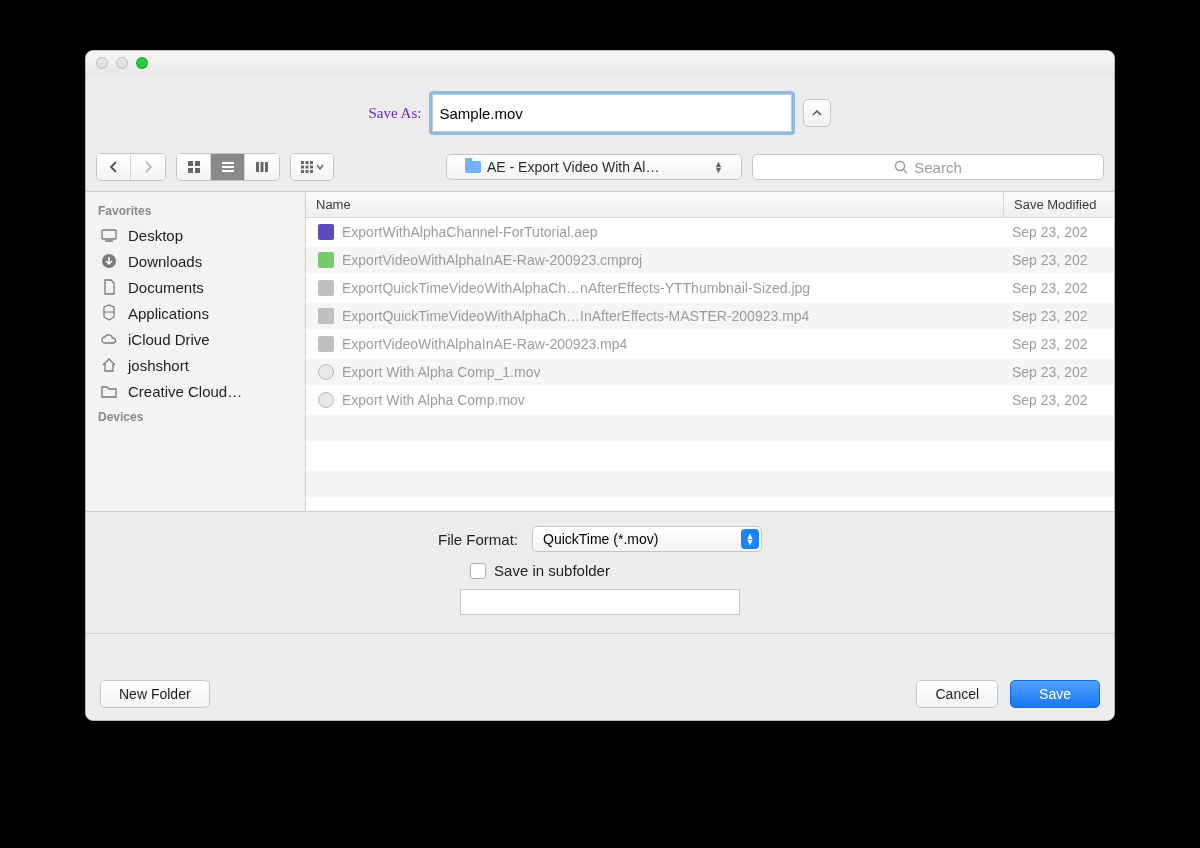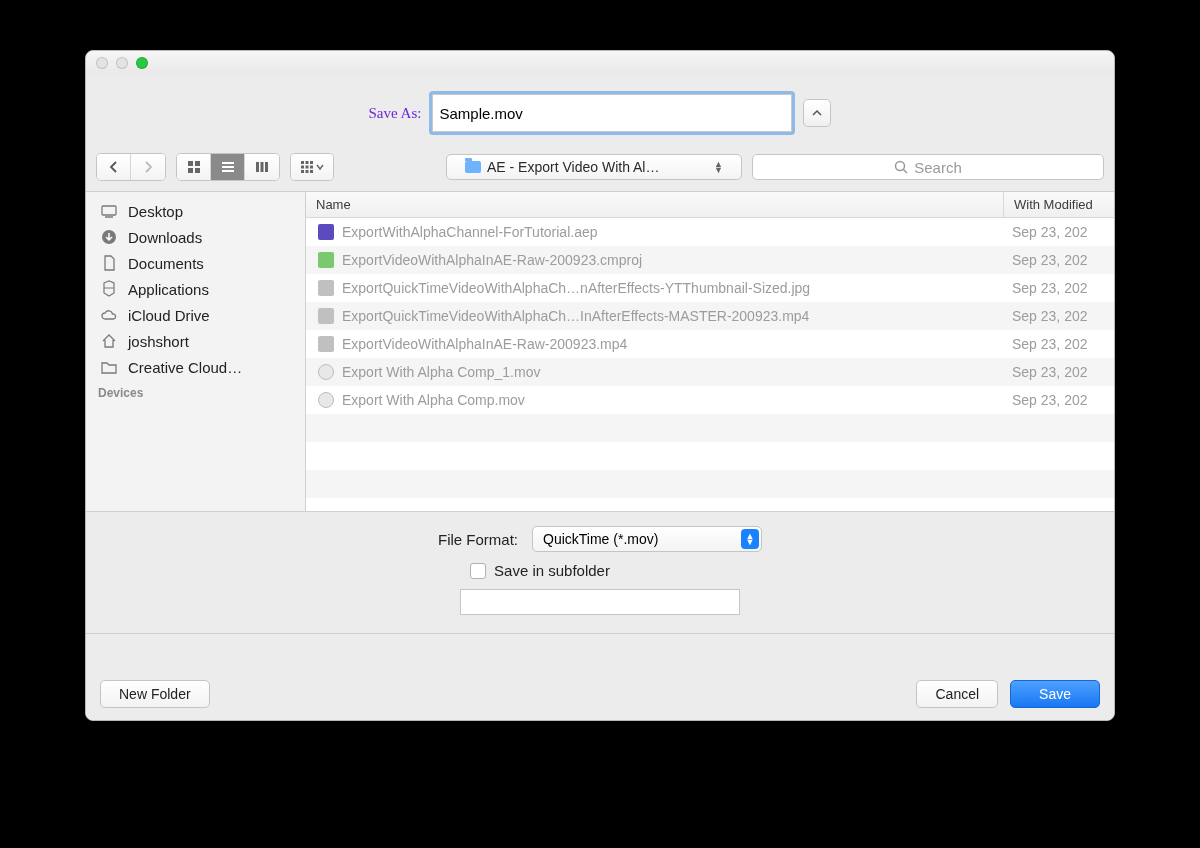--- a/index.html
+++ b/index.html
@@ -336,20 +336,21 @@
             <circle cx="6" cy="6" r="4.5" stroke="#9a9a9a" stroke-width="1.5" fill="none"></circle>
             <line x1="9.5" y1="9.5" x2="13" y2="13" stroke="#9a9a9a" stroke-width="1.5"></line>
           </svg>
         </span>
       <span>Search</span>
     </div>
   </div>
 
   <div class="body">
     <div class="sidebar">
+      <div class="side-head">Favorites</div>
       <div class="side-item">
         <span class="side-icon">
             <svg width="18" height="18" viewBox="0 0 18 18">
               <rect x="2" y="4" width="14" height="9" rx="1" stroke="#7a7a7a" fill="none" stroke-width="1.3"></rect>
               <line x1="5" y1="15" x2="13" y2="15" stroke="#7a7a7a" stroke-width="1.3"></line>
             </svg>
           </span>
         <span>Desktop</span>
       </div>
       <div class="side-item">
@@ -401,21 +402,21 @@
             </svg>
           </span>
         <span>Creative Cloud…</span>
       </div>
       <div class="side-head" style="">Devices</div>
     </div>
 
     <div class="file-area">
       <div class="file-header">
         <div class="col-name">Name</div>
-        <div class="col-date">With Modified</div>
+        <div class="col-date">Save Modified</div>
       </div>
       <div class="file-list">
         <div class="file-row">
           <div class="fname"><span class="fi fi-aep"></span><span>ExportWithAlphaChannel-ForTutorial.aep</span></div>
           <div class="fdate">Sep 23, 202</div>
         </div>
         <div class="file-row">
           <div class="fname"><span class="fi fi-cm"></span><span>ExportVideoWithAlphaInAE-Raw-200923.cmproj</span></div>
           <div class="fdate">Sep 23, 202</div>
         </div>

